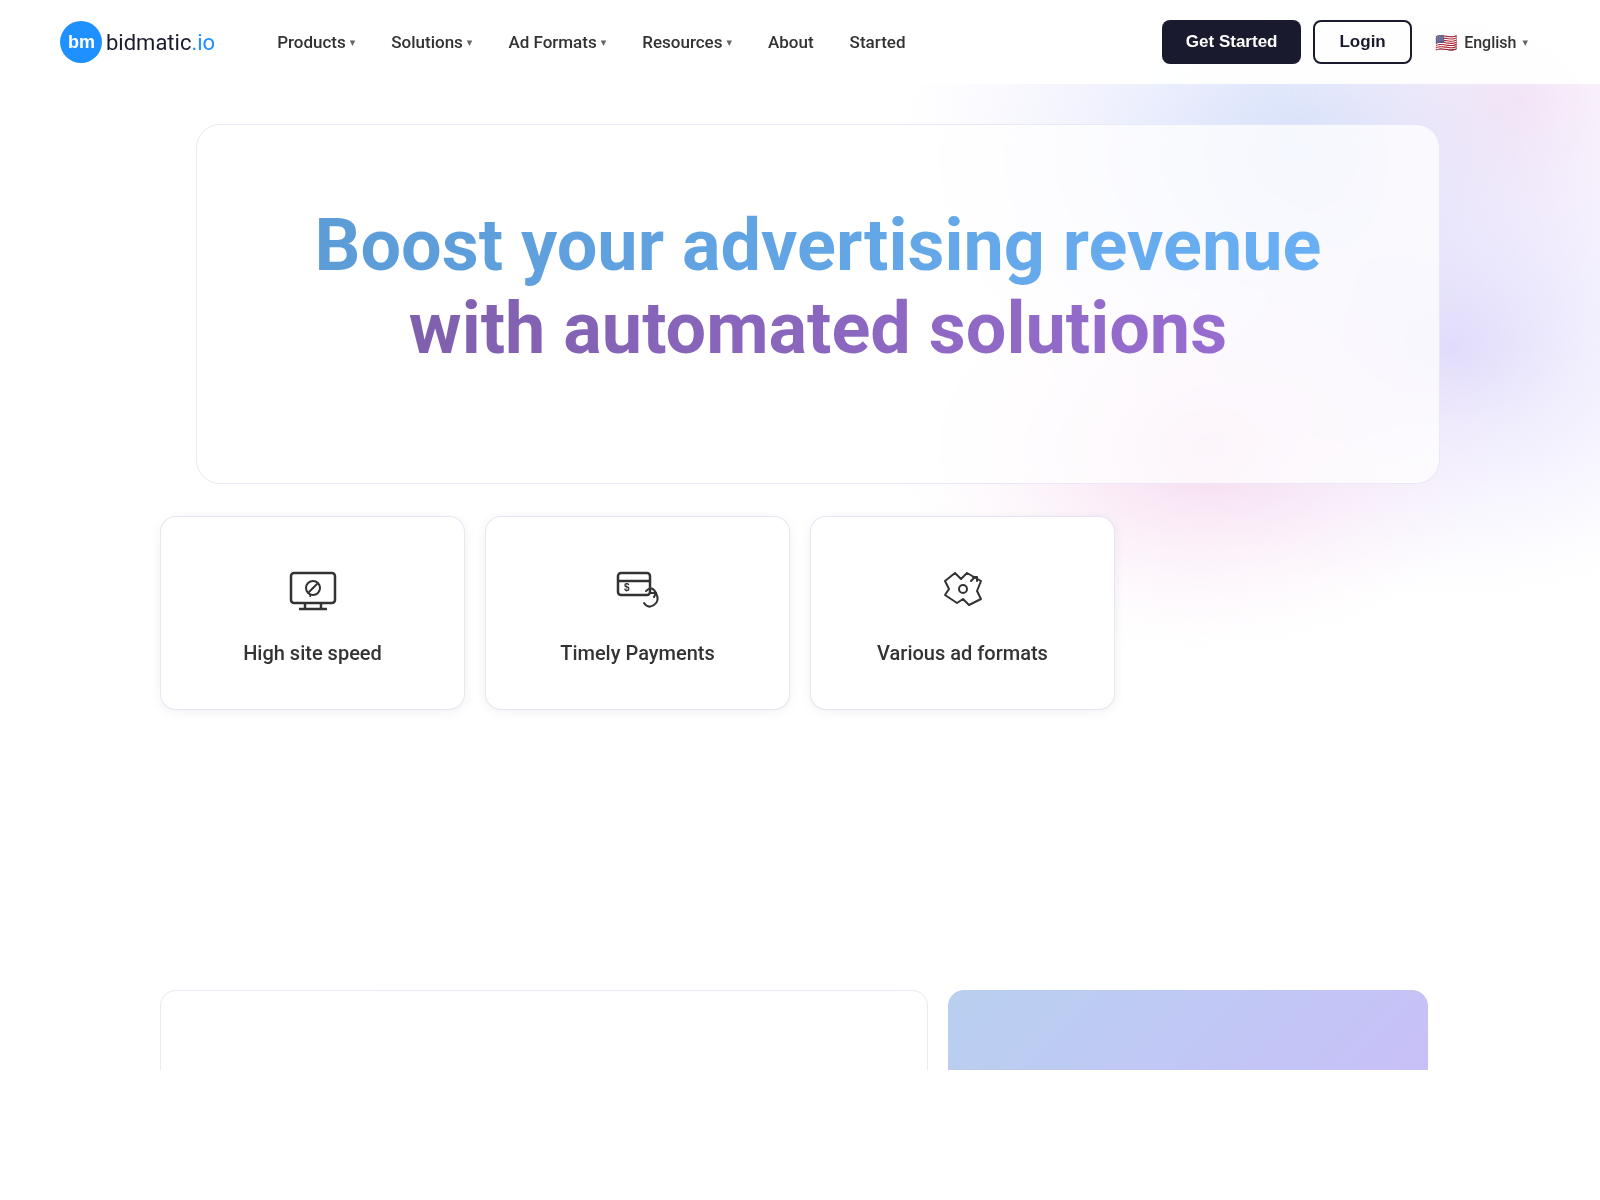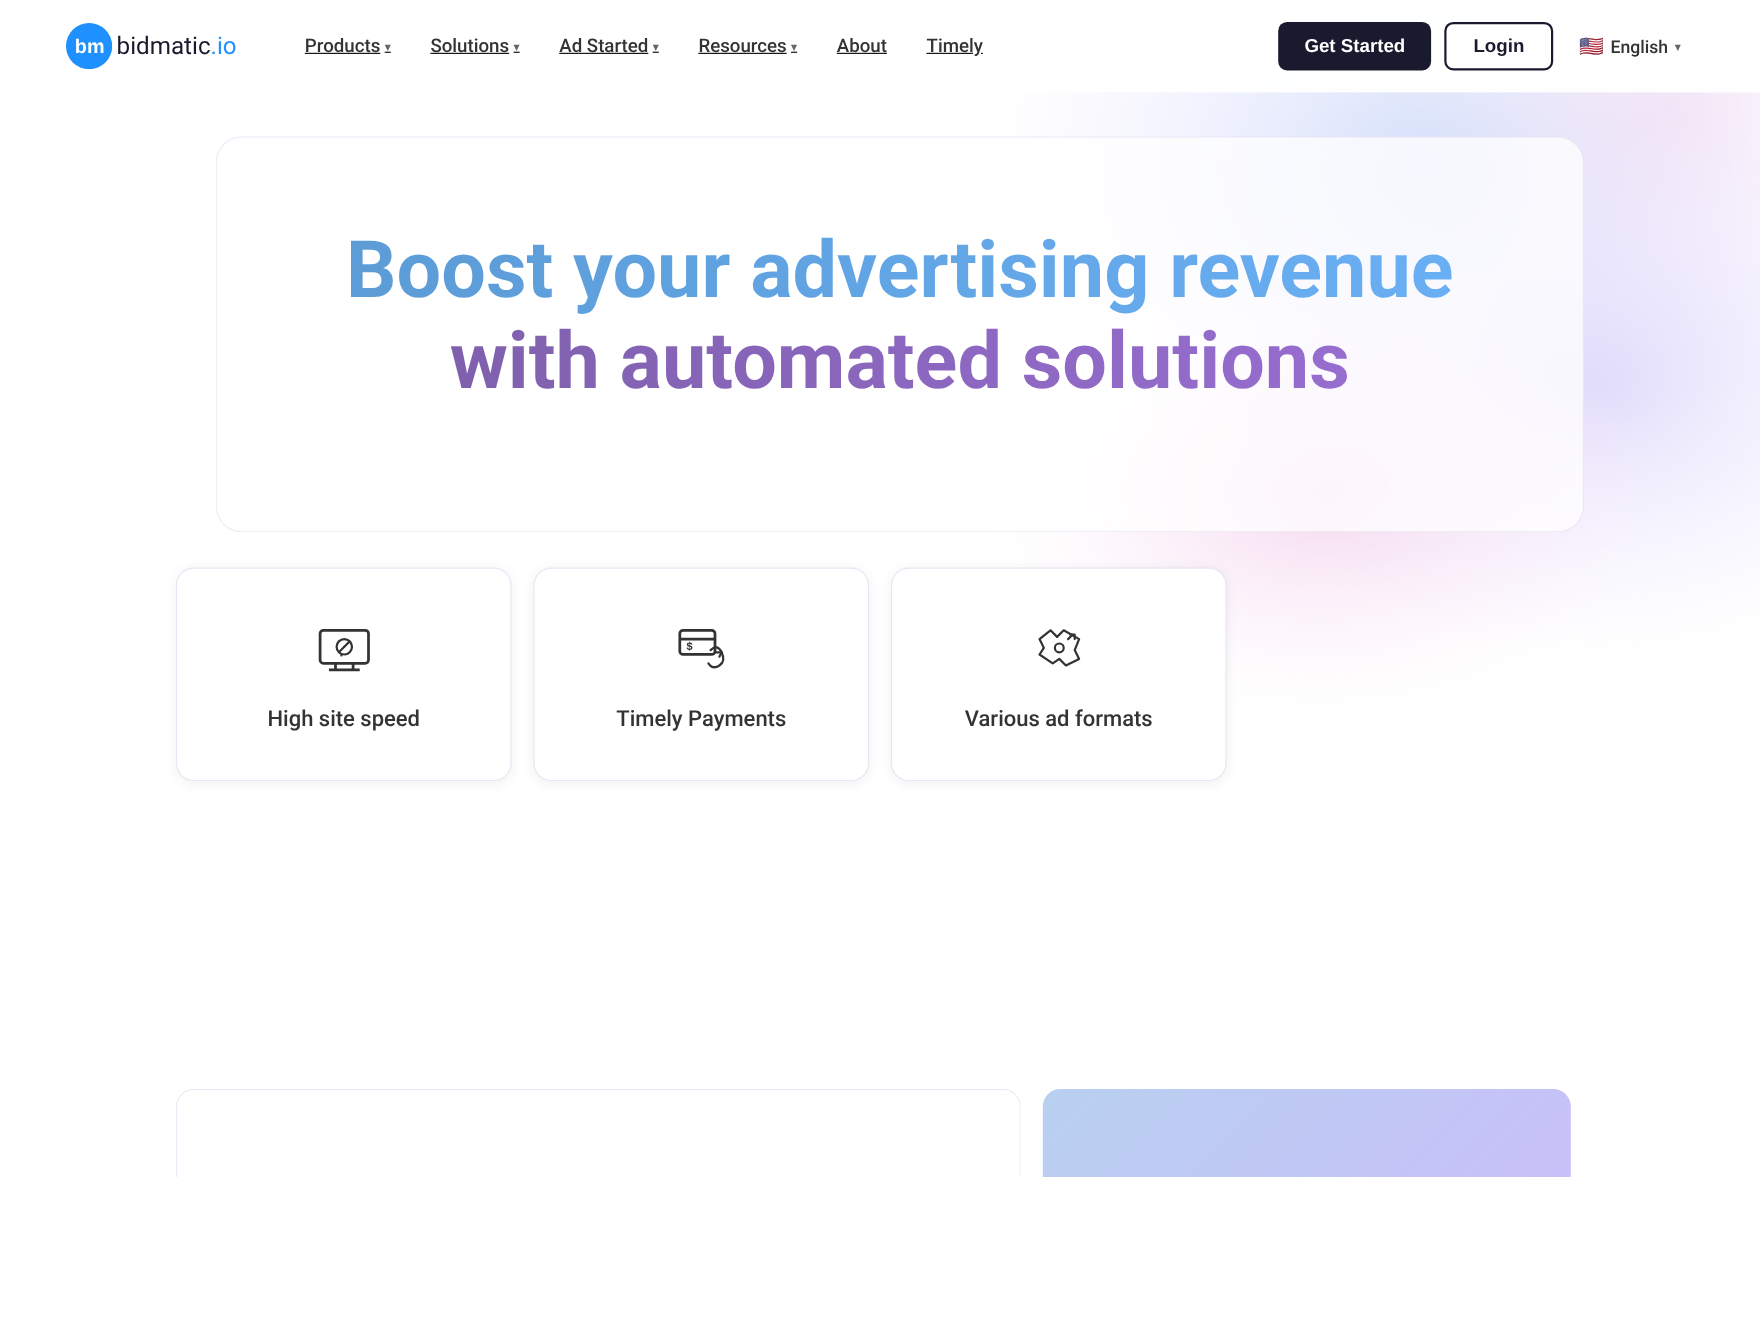--- a/index.html
+++ b/index.html
@@ -54,21 +54,20 @@
     }
 
     .logo-text span {
       color: #1a1a2e;
     }
 
     .nav-links {
       display: flex;
       align-items: flex-end;
       gap: 8px;
-      text-decoration: underline;
     }
 
     .nav-item {
       display: flex;
       align-items: center;
       gap: 4px;
       padding: 8px 14px;
       color: #333;
       font-size: 17px;
       font-weight: 500;
@@ -303,32 +302,32 @@
     <div class="nav-links">
       <div class="nav-item">
         <span>Products</span>
         <span class="nav-chevron">▾</span>
       </div>
       <div class="nav-item">
         <span>Solutions</span>
         <span class="nav-chevron">▾</span>
       </div>
       <div class="nav-item">
-        <span>Ad Started</span>
+        <span>Ad Formats</span>
         <span class="nav-chevron">▾</span>
       </div>
       <div class="nav-item">
         <span>Resources</span>
         <span class="nav-chevron">▾</span>
       </div>
       <div class="nav-item">
         <span>About</span>
       </div>
       <div class="nav-item">
-        <span>Timely</span>
+        <span>Started</span>
       </div>
     </div>
   </div>
 
   <div class="navbar-right">
     <button class="btn-get-started">Get Started</button>
     <button class="btn-login">Login</button>
     <div class="lang-selector">
       <span style="font-size:18px;">🇺🇸</span>
       <span>English</span>

